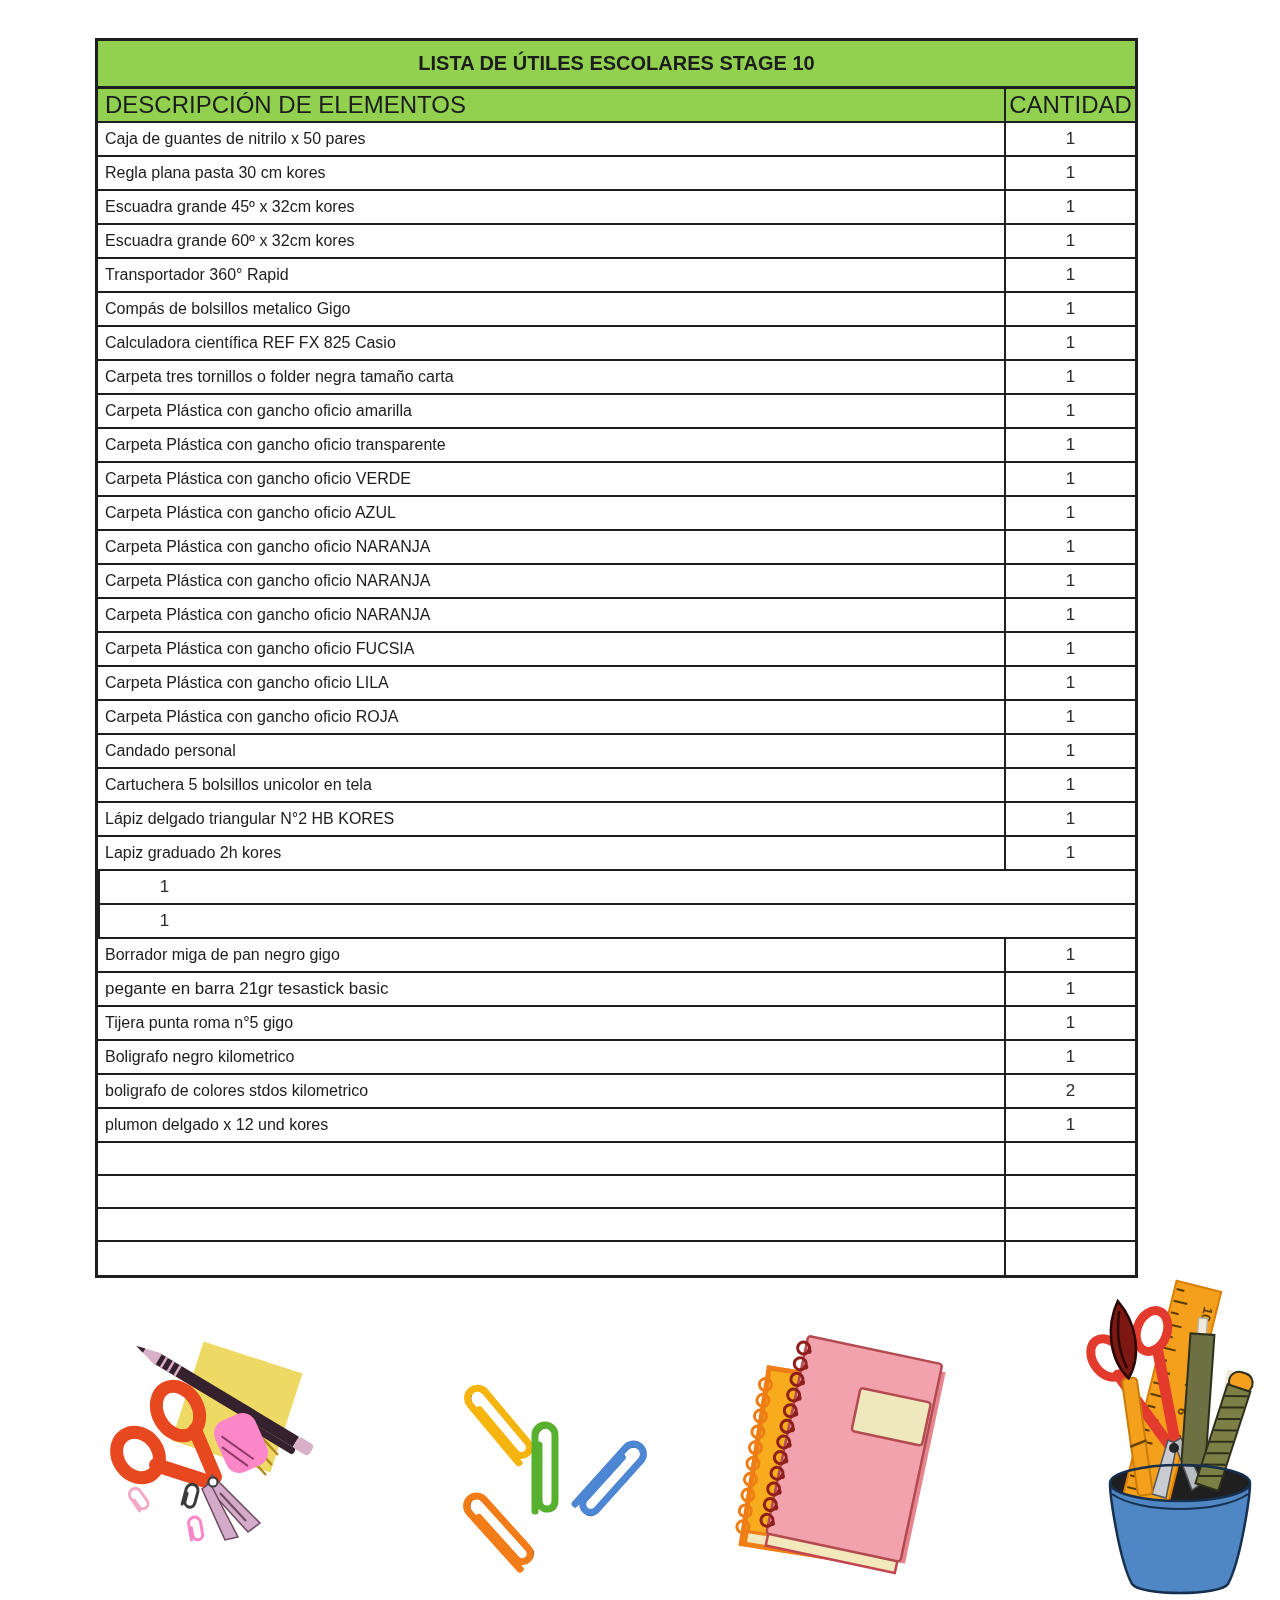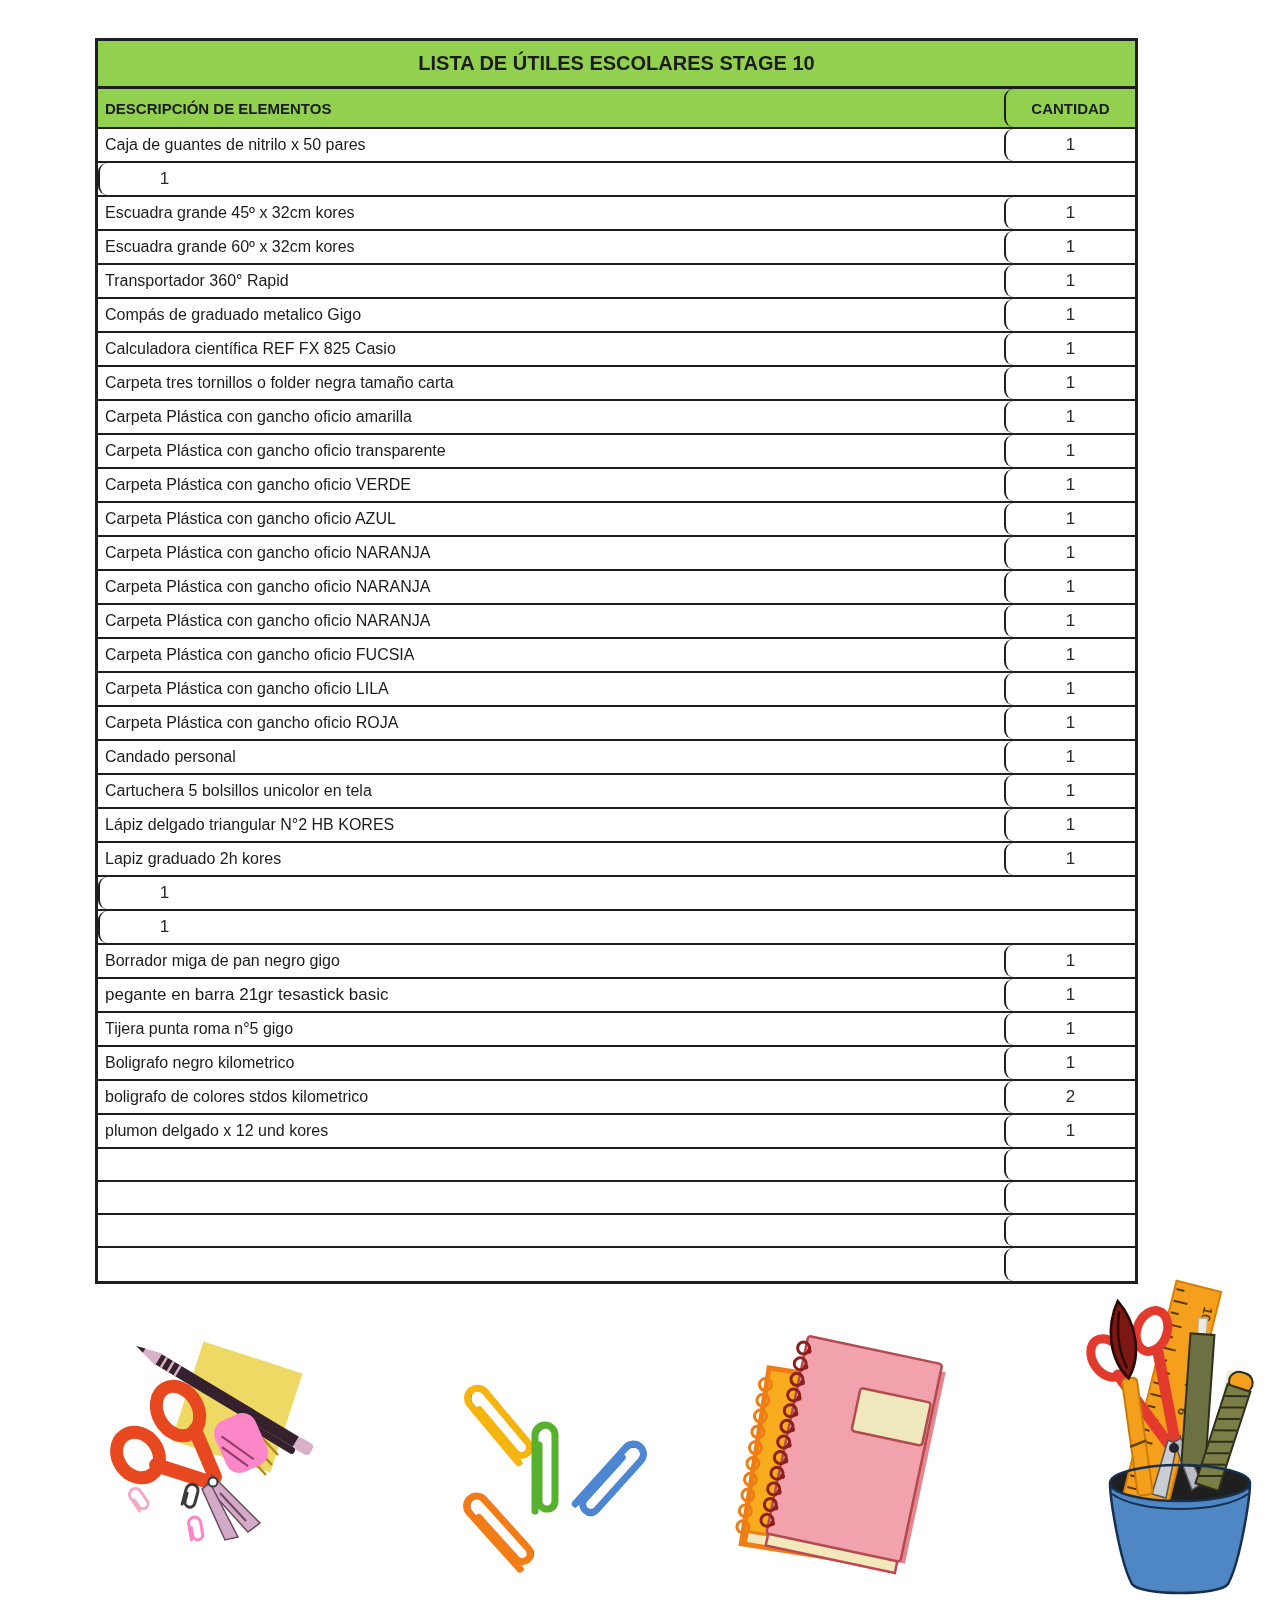--- a/index.html
+++ b/index.html
@@ -14,25 +14,25 @@
   .trow{display:flex;box-sizing:border-box;border-bottom:2px solid #1f1f1f;}
   .trow:last-child{border-bottom:none;}
   .title-row{
     height:48px;background:#92d050;align-items:center;justify-content:center;
     font-weight:bold;font-size:20px;border-bottom:3px solid #1f1f1f;
   }
   .subtitle-row{
     height:36px;background:#92d050;align-items:center;
     font-weight:bold;font-size:19px;padding-left:6px;
   }
-  .header-row{height:40px;background:#92d050;font-weight:bold;font-size:15px;}
+  .header-row{height:34px;background:#92d050;font-weight:normal;font-size:24px;}
   .cell-desc{flex:1;display:flex;align-items:center;padding-left:7px;box-sizing:border-box;overflow:hidden;white-space:nowrap;}
   .cell-qty{
     width:131px;border-left:2px solid #1f1f1f;display:flex;align-items:center;
-    justify-content:center;box-sizing:border-box;border-radius:9px;
+    justify-content:center;box-sizing:border-box;
   }
   .data-row{height:34px;font-size:16px;}
   .data-row .cell-qty{font-size:17px;color:#2b2b2b;}
   .data-row.large .cell-desc{font-size:17px;}
   .empty-row{height:33px;}
   .clipart{position:absolute;}
   .clipart svg{display:block;width:100%;height:100%;}
 </style>
 </head>
 <body>
@@ -47,40 +47,41 @@
       <div class="cell-desc">DESCRIPCIÓN DE ELEMENTOS</div>
       <div class="cell-qty">CANTIDAD</div>
     </div>
     <div id="table-body">
     <div class="trow data-row">
       <div class="cell-desc">Caja de guantes de nitrilo x 50 pares</div>
       <div class="cell-qty">1</div>
     </div>
 
     <div class="trow data-row">
+      <div class="cell-desc">Regla plana pasta 30 cm kores</div>
       <div class="cell-qty">1</div>
     </div>
 
     <div class="trow data-row">
       <div class="cell-desc">Escuadra grande 45º x 32cm kores</div>
       <div class="cell-qty">1</div>
     </div>
 
     <div class="trow data-row">
       <div class="cell-desc">Escuadra grande 60º x 32cm kores</div>
       <div class="cell-qty">1</div>
     </div>
 
     <div class="trow data-row">
       <div class="cell-desc">Transportador 360° Rapid</div>
       <div class="cell-qty">1</div>
     </div>
 
     <div class="trow data-row">
-      <div class="cell-desc">Compás de graduado metalico Gigo</div>
+      <div class="cell-desc">Compás de bolsillos metalico Gigo</div>
       <div class="cell-qty">1</div>
     </div>
 
     <div class="trow data-row">
       <div class="cell-desc">Calculadora científica REF FX 825 Casio</div>
       <div class="cell-qty">1</div>
     </div>
 
     <div class="trow data-row">
       <div class="cell-desc">Carpeta tres tornillos o folder negra tamaño carta</div>

